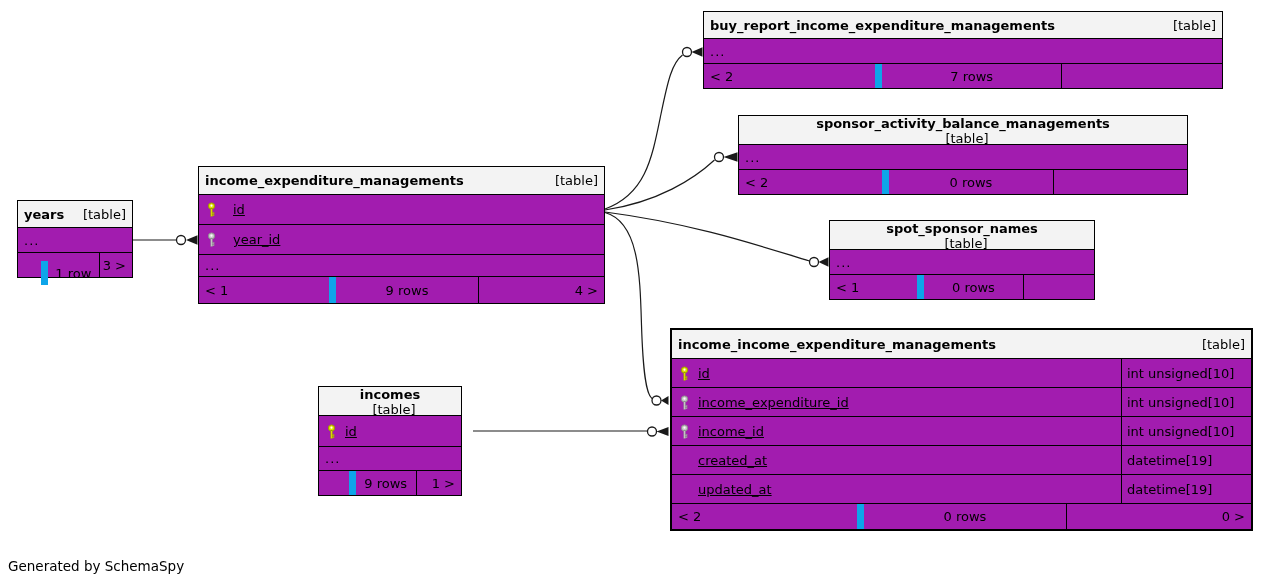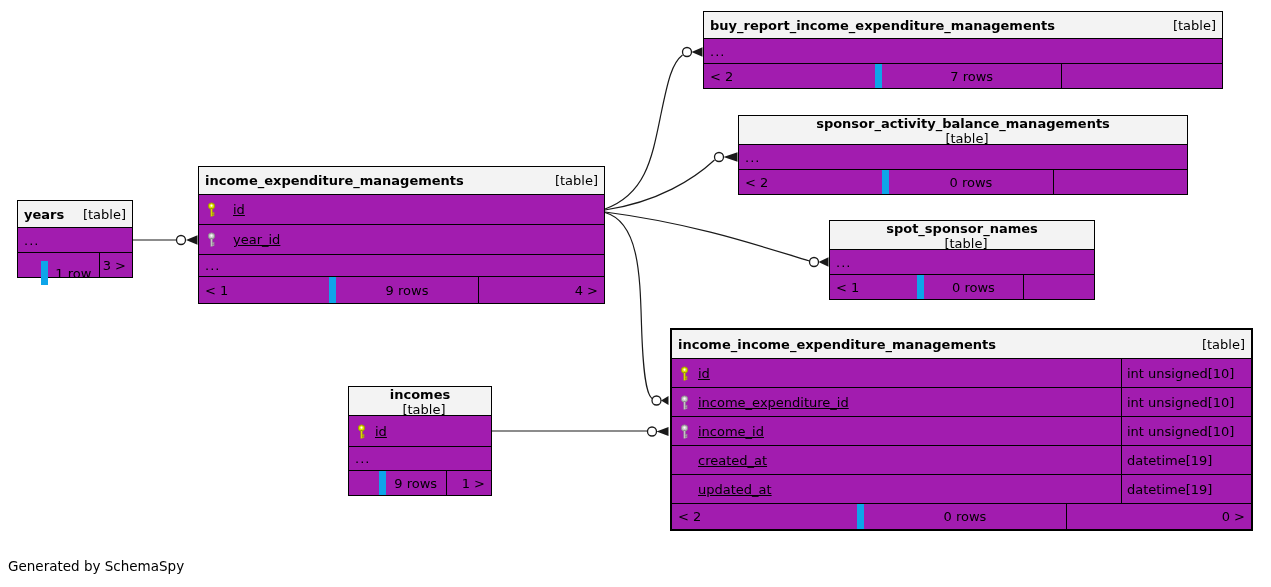--- a/index.html
+++ b/index.html
@@ -35,21 +35,21 @@
       white-space:nowrap;overflow:hidden;}
   .f1{justify-content:flex-start;}
   .f2{justify-content:center;border-left:7px solid #0ea5e9;}
   .f3{justify-content:flex-end;border-left:1px solid #000;}
   
   .tbl-years  {left:17px; top:200px;width:116px;}
   .tbl-iem    {left:198px;top:166px;width:407px;}
   .tbl-buy    {left:703px;top:11px; width:520px;}
   .tbl-sponsor{left:738px;top:115px;width:450px;}
   .tbl-spot   {left:829px;top:220px;width:266px;}
-  .tbl-incomes{left:348px;top:386px;width:144px;}
+  .tbl-incomes{left:318px;top:386px;width:144px;}
   .tbl-iiem   {left:670px;top:328px;width:583px;}
   .tbl-years .hd{height:26px;align-items:center;}
   .tbl-buy .hd{height:26px;}
   .tbl-sponsor .hd,.tbl-spot .hd,.tbl-incomes .hd{height:28px;flex-direction:column;}
   .tbl-iem .ell{height:22px;}
   .tbl-iem .ft{height:27px;}
   .tbl-iem .keyicon{margin-right:16px;}
   .tbl-incomes .colrow{height:31px;}
   .tbl-incomes .ell{height:24px;}
   .tbl-iiem .hd{height:28px;}

